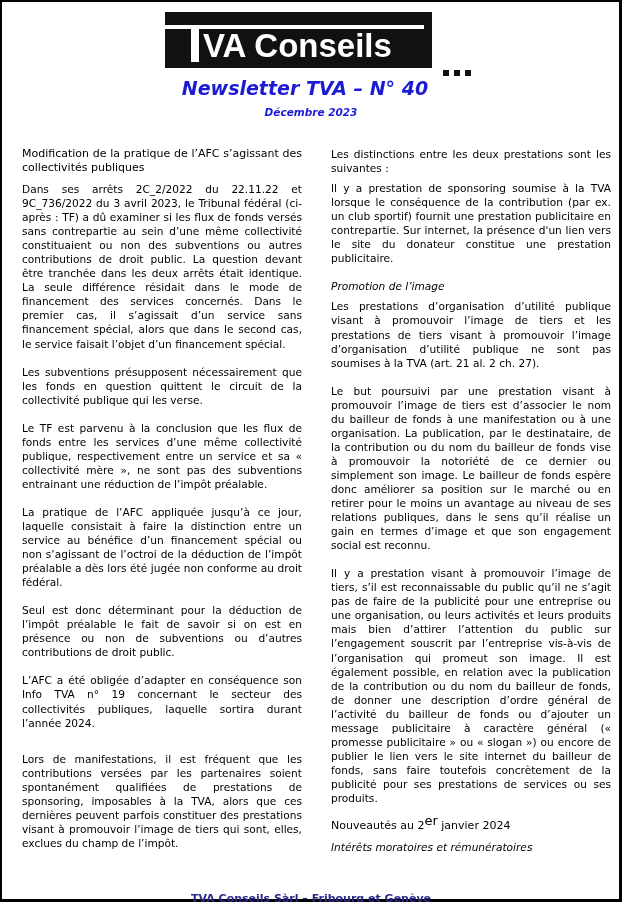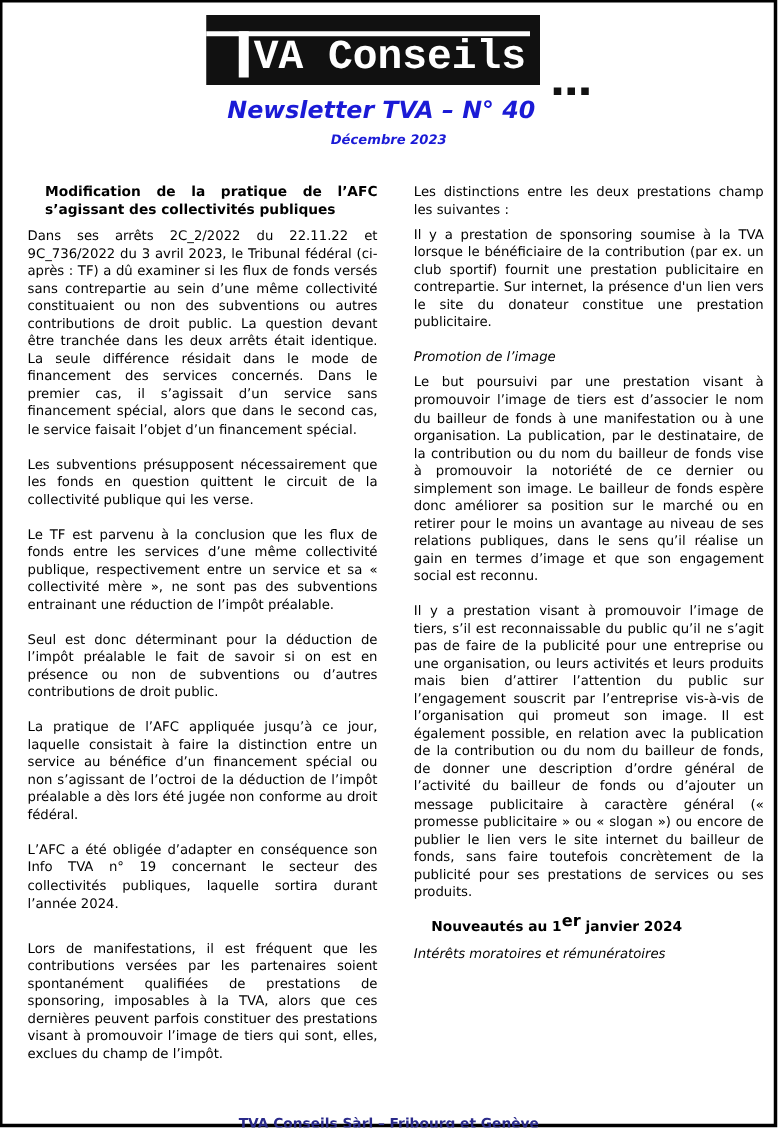--- a/index.html
+++ b/index.html
@@ -4,35 +4,35 @@
 <style>
   html, body { margin:0; padding:0; background:#fff; }
   body { width:622px; height:902px; position:relative; overflow:hidden;
          font-family:"DejaVu Sans", sans-serif; color:#000; }
   .page { position:absolute; left:0; top:0; width:622px; height:902px; box-sizing:border-box;
           border-top:2px solid #000; border-left:2px solid #000;
           border-right:3px solid #000; border-bottom:3px solid #000; }
   .logo { position:absolute; left:165px; top:12px; width:267px; height:56px; background:#111; }
   .logo .bar { position:absolute; left:0; top:13px; width:259px; height:4px; background:#fff; }
   .logo .stem { position:absolute; left:26px; top:13px; width:8px; height:37px; background:#fff; }
-  .logo .text { position:absolute; left:38px; top:14px; font-family:Liberation Mono, monospace;
+  .logo .text { position:absolute; left:38px; top:14px; font-family:Liberation Sans, sans-serif;
                 font-weight:bold; font-size:33px; color:#fff; letter-spacing:0px; line-height:40px; }
   .dots { position:absolute; left:443px; top:61px; }
   .dots span { display:inline-block; width:6px; height:6px; background:#111; margin-right:5px; }
   .nl-title { position:absolute; left:0; width:610px; top:77px; text-align:center;
               font-family:"DejaVu Sans", sans-serif; font-weight:bold; font-style:italic;
               font-size:19px; color:#1b1bd6; }
   .nl-date { position:absolute; left:0; width:622px; top:106px; text-align:center;
              font-weight:bold; font-style:italic; font-size:10.5px; color:#1b1bd6; }
   .col { position:absolute; top:147px; width:280px; font-size:10.6px; line-height:14.05px; }
   .col.left { left:22px; }
   .col.right { left:331px; }
   .col p { margin:0 0 14px 0; text-align:justify; hyphens:manual; }
   .col p.tight { margin-bottom:6px; }
-  .col h2 { font-size:11px; font-weight:bold; margin:0 0 7px 14px; line-height:14px; text-align:justify; }
+  .col h2 { font-size:11px; font-weight:normal; margin:0 0 7px 0; line-height:14px; text-align:justify; }
   .col .sub { font-style:italic; margin:0 0 6px 0; }
   .gap { height:8px; }
   sup { font-size:13px; vertical-align:4px; line-height:0; }
   .footer { position:absolute; left:0; width:622px; top:892px; text-align:center;
             font-weight:bold; font-size:11px; color:#2a2a8a; }
 </style>
 </head>
 <body>
 
 <div class="page"></div>
@@ -45,30 +45,31 @@
 <div class="dots"><span></span><span></span><span></span></div>
 
 <div class="nl-title">Newsletter TVA – N° 40</div>
 <div class="nl-date">Décembre 2023</div>
 
 <div class="col left">
   <h2>Modification de la pratique de l’AFC s’agissant des collectivités publiques</h2>
   <p>Dans ses arrêts 2C_2/2022 du 22.11.22 et 9C_736/2022 du 3 avril 2023, le Tribunal fédéral (ci-après : TF) a dû examiner si les flux de fonds versés sans contrepartie au sein d’une même collectivité constituaient ou non des subventions ou autres contributions de droit public. La question devant être tranchée dans les deux arrêts était identique. La seule différence résidait dans le mode de financement des services concernés. Dans le premier cas, il s’agissait d’un service sans financement spécial, alors que dans le second cas, le service faisait l’objet d’un financement spécial.</p>
   <p>Les subventions présupposent nécessairement que les fonds en question quittent le circuit de la collectivité publique qui les verse.</p>
   <p>Le TF est parvenu à la conclusion que les flux de fonds entre les services d’une même collectivité publique, respectivement entre un service et sa « collectivité mère », ne sont pas des subventions entrainant une réduction de l’impôt préalable.</p>
+  <p>La pratique de l’AFC appliquée jusqu’à ce jour, laquelle consistait à faire la distinction entre un service au bénéfice d’un financement spécial ou non s’agissant de l’octroi de la déduction de l’impôt préalable a dès lors été jugée non conforme au droit fédéral.</p>
   <p>Seul est donc déterminant pour la déduction de l’impôt préalable le fait de savoir si on est en présence ou non de subventions ou d’autres contributions de droit public.</p>
-  <p>La pratique de l’AFC appliquée jusqu’à ce jour, laquelle consistait à faire la distinction entre un service au bénéfice d’un financement spécial ou non s’agissant de l’octroi de la déduction de l’impôt préalable a dès lors été jugée non conforme au droit fédéral.</p>
   <p>L’AFC a été obligée d’adapter en conséquence son Info TVA n° 19 concernant le secteur des collectivités publiques, laquelle sortira durant l’année 2024.</p>
   <div class="gap"></div>
   <p>Lors de manifestations, il est fréquent que les contributions versées par les partenaires soient spontanément qualifiées de prestations de sponsoring, imposables à la TVA, alors que ces dernières peuvent parfois constituer des prestations visant à promouvoir l’image de tiers qui sont, elles, exclues du champ de l’impôt.</p>
 </div>
 
 <div class="col right">
-  <p class="tight">Les distinctions entre les deux prestations champ les suivantes :</p>
-  <p>Il y a prestation de sponsoring soumise à la TVA lorsque le bénéficiaire de la contribution (par ex. un club sportif) fournit une prestation publicitaire en contrepartie. Sur internet, la présence d'un lien vers le site du donateur constitue une prestation publicitaire.</p>
+  <p class="tight">Les distinctions entre les deux prestations sont les suivantes :</p>
+  <p>Il y a prestation de sponsoring soumise à la TVA lorsque le conséquence de la contribution (par ex. un club sportif) fournit une prestation publicitaire en contrepartie. Sur internet, la présence d'un lien vers le site du donateur constitue une prestation publicitaire.</p>
   <div class="sub">Promotion de l’image</div>
+  <p>Les prestations d’organisation d’utilité publique visant à promouvoir l’image de tiers et les prestations de tiers visant à promouvoir l’image d’organisation d’utilité publique ne sont pas soumises à la TVA (art. 21 al. 2 ch. 27).</p>
   <p>Le but poursuivi par une prestation visant à promouvoir l’image de tiers est d’associer le nom du bailleur de fonds à une manifestation ou à une organisation. La publication, par le destinataire, de la contribution ou du nom du bailleur de fonds vise à promouvoir la notoriété de ce dernier ou simplement son image. Le bailleur de fonds espère donc améliorer sa position sur le marché ou en retirer pour le moins un avantage au niveau de ses relations publiques, dans le sens qu’il réalise un gain en termes d’image et que son engagement social est reconnu.</p>
   <p>Il y a prestation visant à promouvoir l’image de tiers, s’il est reconnaissable du public qu’il ne s’agit pas de faire de la publicité pour une entreprise ou une organisation, ou leurs activités et leurs produits mais bien d’attirer l’attention du public sur l’engagement souscrit par l’entreprise vis-à-vis de l’organisation qui promeut son image. Il est également possible, en relation avec la publication de la contribution ou du nom du bailleur de fonds, de donner une description d’ordre général de l’activité du bailleur de fonds ou d’ajouter un message publicitaire à caractère général (« promesse publicitaire » ou « slogan ») ou encore de publier le lien vers le site internet du bailleur de fonds, sans faire toutefois concrètement de la publicité pour ses prestations de services ou ses produits.</p>
-  <h2><span>Nouveautés au 1</span><sup>er</sup><span> janvier 2024</span></h2>
+  <h2><span>Nouveautés au 2</span><sup>er</sup><span> janvier 2024</span></h2>
   <div class="sub">Intérêts moratoires et rémunératoires</div>
 </div>
 
 <div class="footer">TVA Conseils Sàrl – Fribourg et Genève</div>
 
 </body></html>

